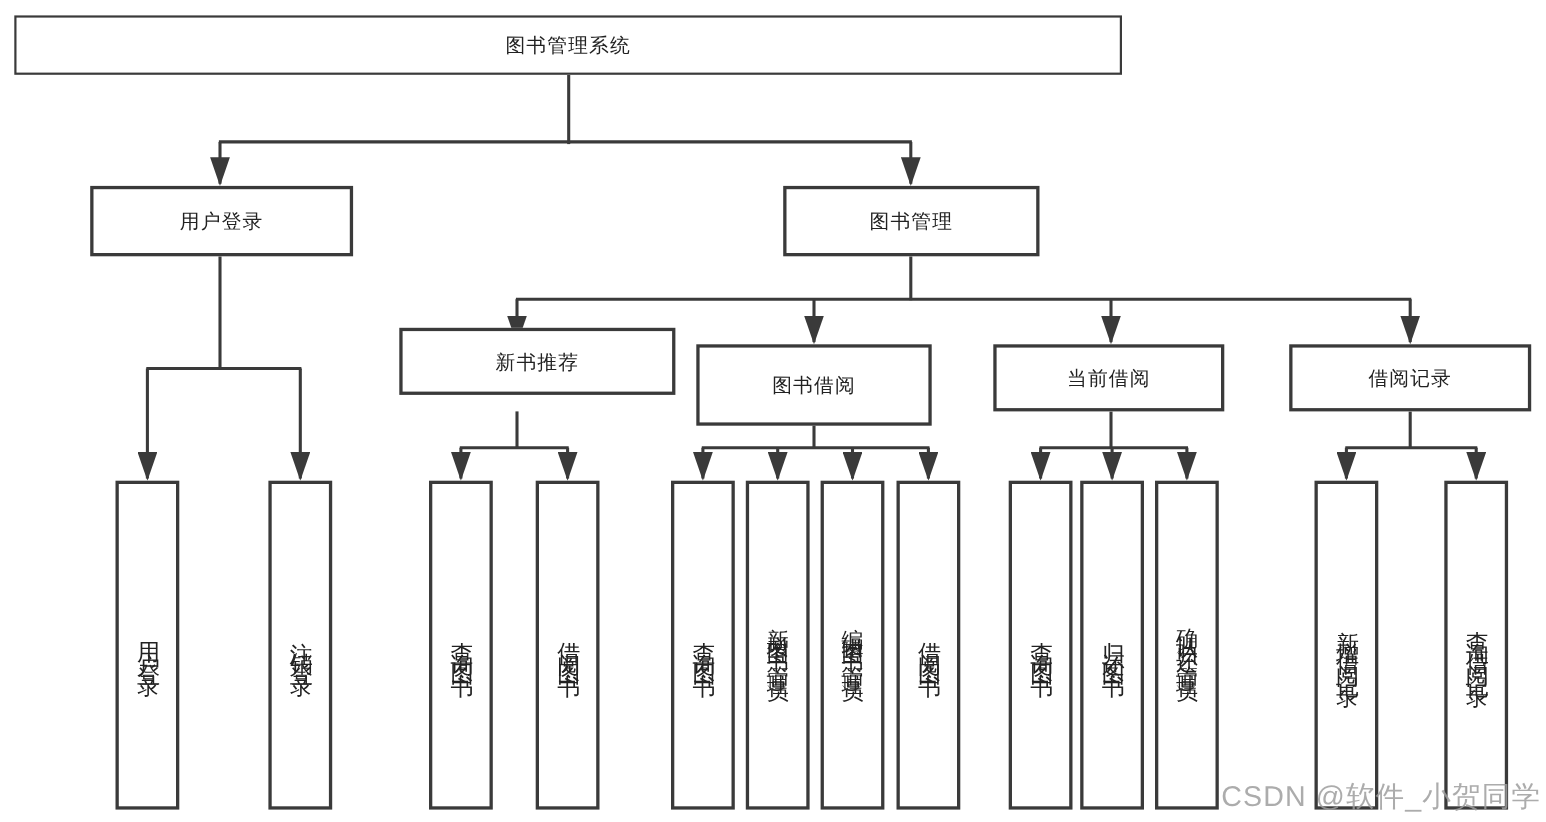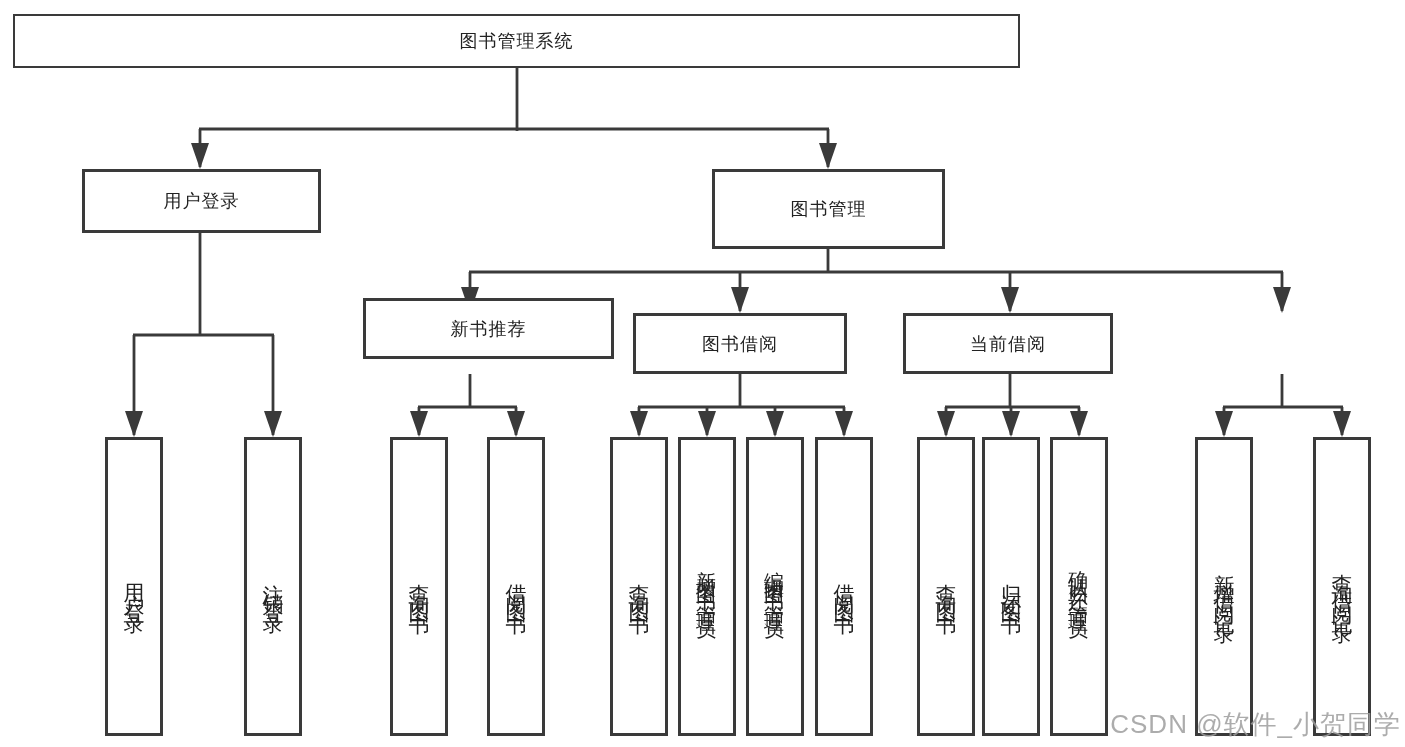--- a/index.html
+++ b/index.html
@@ -96,32 +96,35 @@
     </g>
   </svg>
 
   <div class="box" style="left:13px; top:14px; width:1007px; height:54px; border-width:2.5px;font-family:Liberation Mono, monospace;">
     <span class="hlabel">图书管理系统</span>
   </div>
 
   <div class="box" style="left:82px; top:169px; width:239px; height:64px;">
     <span class="hlabel">用户登录</span>
   </div>
-  <div class="box" style="left:712px; top:169px; width:233px; height:80px;">
+  <div class="box" style="left:712px; top:169px; width:233px; height:64px;">
     <span class="hlabel">图书管理</span>
   </div>
 
   <div class="box" style="left:363px; top:298px; width:251px; height:61px;">
     <span class="hlabel">新书推荐</span>
   </div>
-  <div class="box" style="left:633px; top:313px; width:214px; height:61px;">
+  <div class="box" style="left:633px; top:313px; width:214px; height:74px;">
     <span class="hlabel">图书借阅</span>
   </div>
   <div class="box" style="left:903px; top:313px; width:210px; height:61px;">
     <span class="hlabel">当前借阅</span>
+  </div>
+  <div class="box" style="left:1172px; top:313px; width:220px; height:61px;">
+    <span class="hlabel">借阅记录</span>
   </div>
 
   <div class="box" style="left:105px; top:437px; width:58px; height:299px;">
     <span class="vlabel">用户登录</span>
   </div>
   <div class="box" style="left:244px; top:437px; width:58px; height:299px;">
     <span class="vlabel">注销登录</span>
   </div>
 
   <div class="box" style="left:390px; top:437px; width:58px; height:299px;">

